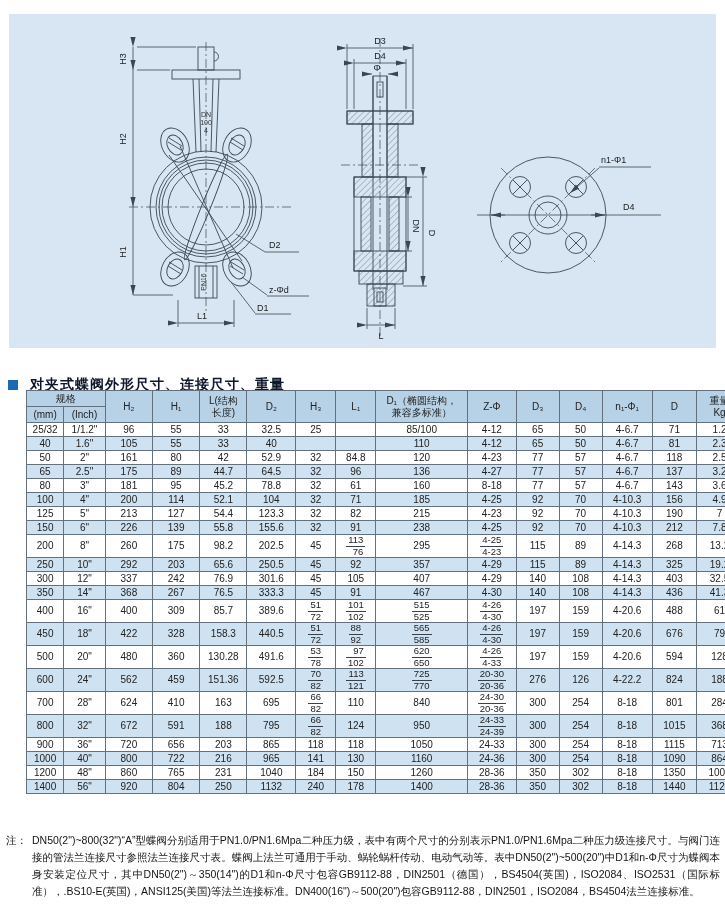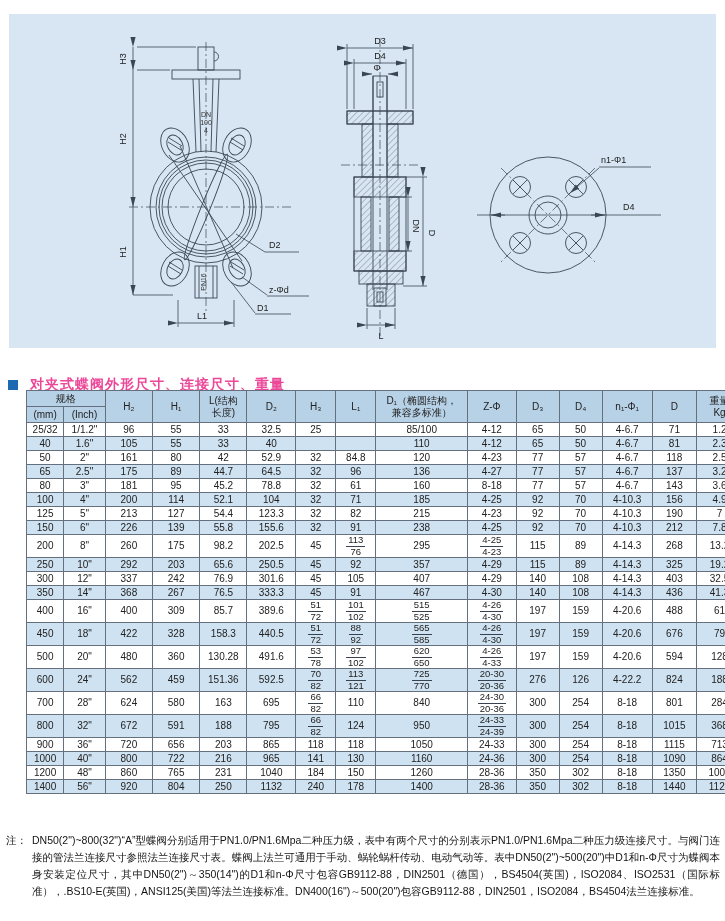--- a/index.html
+++ b/index.html
@@ -11,30 +11,30 @@
   .ln{stroke:#3a4653;stroke-width:0.9;fill:none;}
   .cl{stroke:#3a4653;stroke-width:0.7;fill:none;stroke-dasharray:9 3 2 3;}
   .dim{stroke:#3a4653;stroke-width:0.8;fill:none;}
   .hat{fill:url(#h);stroke:#3a4653;stroke-width:0.9;}
   .dtxt{font-size:9px;fill:#222;font-family:"Liberation Sans","DejaVu Sans",sans-serif;}
   .stxt{font-size:7px;fill:#333;font-family:"Liberation Sans","DejaVu Sans",sans-serif;}
 
   
   .sec-title{position:absolute;left:8px;top:376px;display:flex;align-items:center;gap:12px;}
   .bullet{width:10px;height:10px;background:#1c6ab2;}
-  .sec-title h2{margin:0;font-size:14px;font-weight:bold;color:#ec4899;letter-spacing:1px;}
+  .sec-title h2{margin:0;font-size:14px;font-weight:bold;color:#0f172a;letter-spacing:1px;}
 
   
   .tbl-wrap{position:absolute;left:4px;top:390px;width:717px;margin-left:22px;}
   table{border-collapse:collapse;width:100%;table-layout:fixed;font-size:10px;color:#222;}
   th,td{border:1px solid #64707e;text-align:center;vertical-align:middle;padding:0 1px;overflow:hidden;}
   thead th{background:#b7d1e6;font-weight:normal;height:15px;line-height:1.15;white-space:pre-line;}
   tbody td{height:13px;line-height:1.15;background:#fff;}
   tbody tr:nth-child(even) td{background:#cfe2f1;}
-  .fr{display:inline-block;vertical-align:middle;}
+  .fr{display:inline-block;vertical-align:middle;text-align:right;}
   .fr span{display:block;font-size:9.5px;line-height:10.5px;padding:0 2px;}
   .fr .ft{border-bottom:1px solid #37424e;}
 
   
   .notes{position:absolute;left:6px;top:832px;width:714px;display:flex;font-size:10.5px;line-height:1.62;color:#141414;}
   .notes .lab{flex:0 0 26px;}
   .notes p{margin:0;flex:1;text-align:justify;}
 </style>
 </head>
 <body>
@@ -531,21 +531,21 @@
           <td>276</td>
           <td>126</td>
           <td>4-22.2</td>
           <td>824</td>
           <td>188</td>
         </tr>
         <tr>
           <td>700</td>
           <td>28"</td>
           <td>624</td>
-          <td>580</td>
+          <td>410</td>
           <td>163</td>
           <td>695</td>
           <td><span class="fr"><span class="ft">66</span><span class="fb">82</span></span></td>
           <td>110</td>
           <td>840</td>
           <td><span class="fr"><span class="ft">24-30</span><span class="fb">20-36</span></span></td>
           <td>300</td>
           <td>254</td>
           <td>8-18</td>
           <td>801</td>

